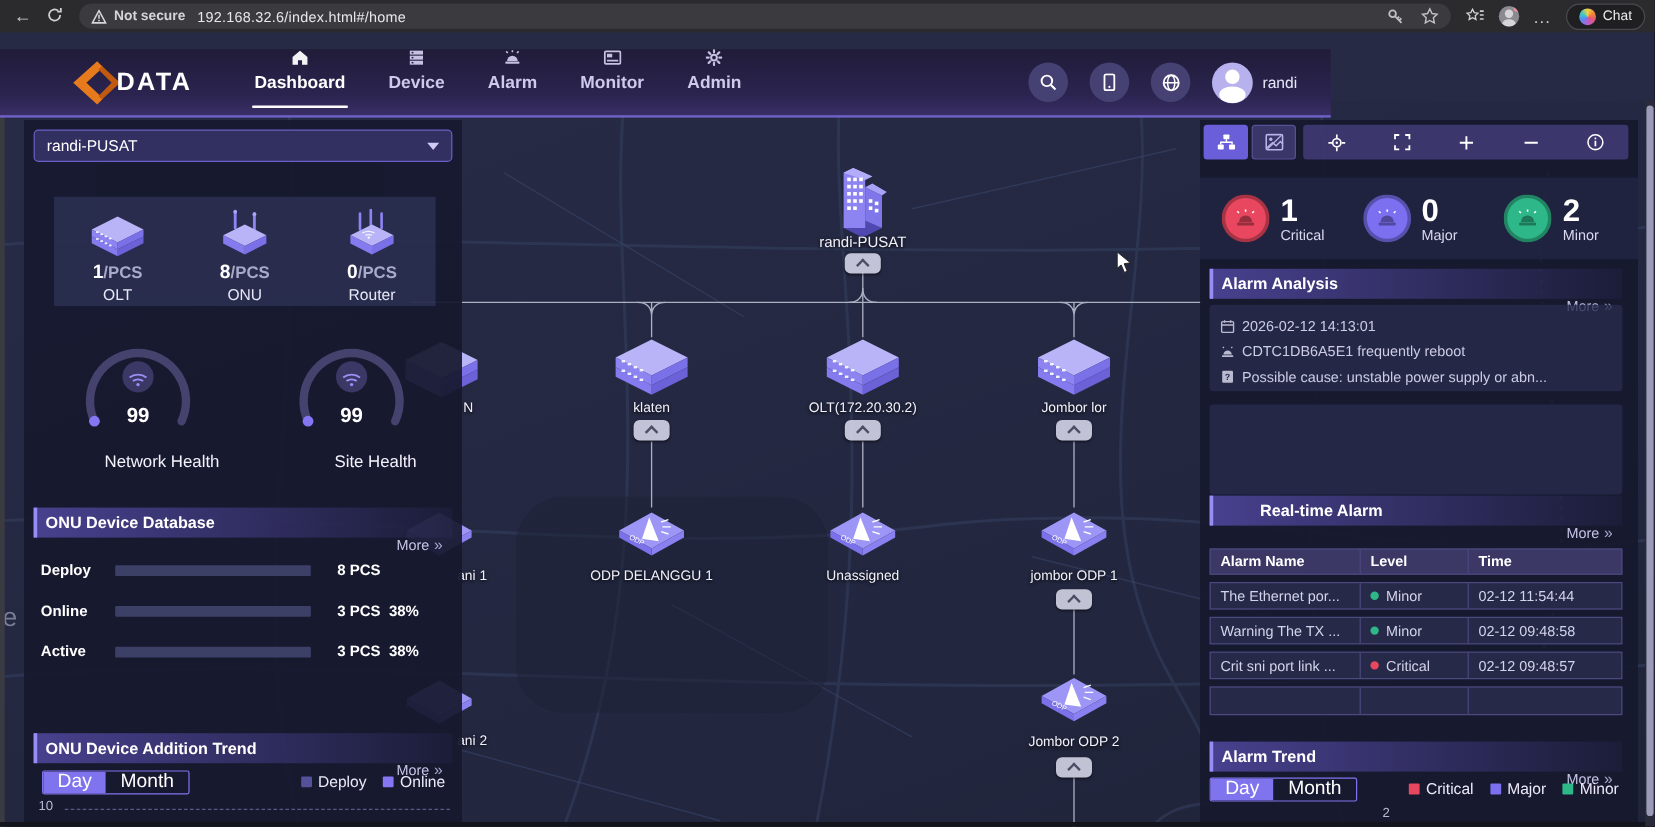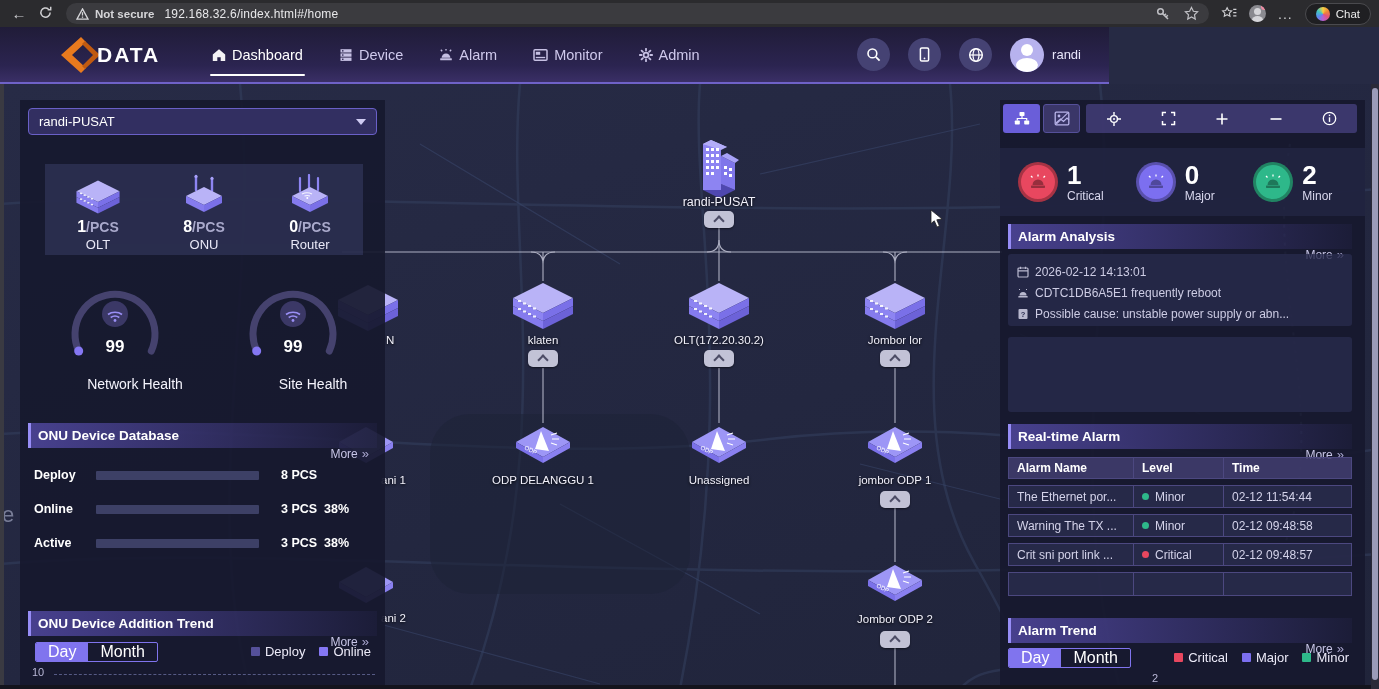--- a/index.html
+++ b/index.html
@@ -20,25 +20,25 @@
   .edge-avatar { position:relative; width:17px; height:17px; border-radius:50%; background:#8a8a90; overflow:hidden; }
   .edge-avatar::before { content:""; position:absolute; left:5px; top:3px; width:7px; height:7px; border-radius:50%; background:#d6d6da; }
   .edge-avatar::after { content:""; position:absolute; left:3px; top:11px; width:11px; height:8px; border-radius:50%; background:#d6d6da; }
   .avatar-dot { position:absolute; right:-2px; top:-2px; width:7px; height:7px; border-radius:50%; background:#f28ba4; z-index:2; }
   .menu-dots { color:#cfcfd2; font-size:14px; letter-spacing:1px; }
   .chat-pill { display:flex; align-items:center; gap:6px; background:#1f1f22; border:1px solid #4a4a4e; border-radius:12px; height:22px; padding:0 10px; margin-right:8px; }
   .copilot-logo { width:14px; height:14px; border-radius:50%; background:conic-gradient(#f6d043,#ef8536,#e4537a,#b85fd0,#5a8af2,#43c7c0,#f6d043); }
   .chat-label { color:#ececec; font-size:11.5px; }
 
   
-  .navbar { position:absolute; left:0; top:27px; width:1109px; height:57px; background:linear-gradient(180deg,#201c38 0%, #2b2450 70%, #3a2f66 100%); z-index:39; border-bottom:2px solid #6f62c8;text-align:right; }
+  .navbar { position:absolute; left:0; top:41px; width:1109px; height:57px; background:linear-gradient(180deg,#201c38 0%, #2b2450 70%, #3a2f66 100%); z-index:39; border-bottom:2px solid #6f62c8;text-align:right; }
   .logo { position:absolute; left:55px; top:8px; width:150px; height:40px; display:flex; align-items:center; }
   .logo-text { color:#fff; font-size:21px; font-weight:bold; letter-spacing:2px; margin-left:-10px; }
   .nav-tabs { position:absolute; left:212px; top:0; height:55px; display:flex; gap:36px; align-items:center; }
-  .nav-tab { display:flex; align-items:center; gap:6px; color:#cfc9ec; font-size:14.5px; font-weight:normal; position:relative; height:55px; }
+  .nav-tab { display:flex; align-items:center; gap:6px; color:#cfc9ec; font-size:14.5px; font-weight:bold; position:relative; height:55px;flex-direction:column; }
   .nav-tab.active { color:#ffffff; }
   .nav-tab.active::after { content:""; position:absolute; left:-2px; right:-2px; bottom:6px; height:2px; background:#ffffff; border-radius:1px; }
   .nav-tab svg { opacity:.95; }
   .nav-right { position:absolute; right:28px; top:0; height:55px; display:flex; align-items:center; gap:18px; }
   .nav-circle { width:33px; height:33px; border-radius:50%; background:#454273; display:flex; align-items:center; justify-content:center; }
   .user-wrap { display:flex; align-items:center; gap:8px; }
   .user-avatar { position:relative; width:34px; height:34px; border-radius:50%; background:#b7b2ee; overflow:hidden; }
   .user-avatar::before { content:""; position:absolute; left:11px; top:6px; width:12px; height:12px; border-radius:50%; background:#fff; }
   .user-avatar::after { content:""; position:absolute; left:6px; top:20px; width:22px; height:14px; border-radius:50%; background:#fff; }
   .username { color:#e8e6fa; font-size:13px; }
@@ -714,21 +714,21 @@
       <div class="ana-line">
         <svg width="12" height="12" viewBox="0 0 12 12">
             <rect x="1.5" y="1" width="9" height="10" rx="1" fill="#b9b9cf"></rect>
             <text x="6" y="8.6" text-anchor="middle" font-size="7.5" font-weight="bold" fill="#2c2f52">?</text>
           </svg>
         <span>Possible cause: unstable power supply or abn...</span>
       </div>
     </div>
     <div class="ana-card" style="top:237px; height:75px;"></div>
 
-    <div class="sec-header" style="top:324px; right:13px;">
+    <div class="sec-header" style="top:313px; right:13px;padding-left:32px;">
       <span class="sec-title">Real-time Alarm</span>
       <span class="more">
           <span>More</span>
           <span class="arr">»</span>
         </span>
     </div>
     <div class="rt-table" style="top:357px;">
       <div class="rt-row hdr">
         <div class="rt-cell">Alarm Name</div>
         <div class="rt-cell">Level</div>

